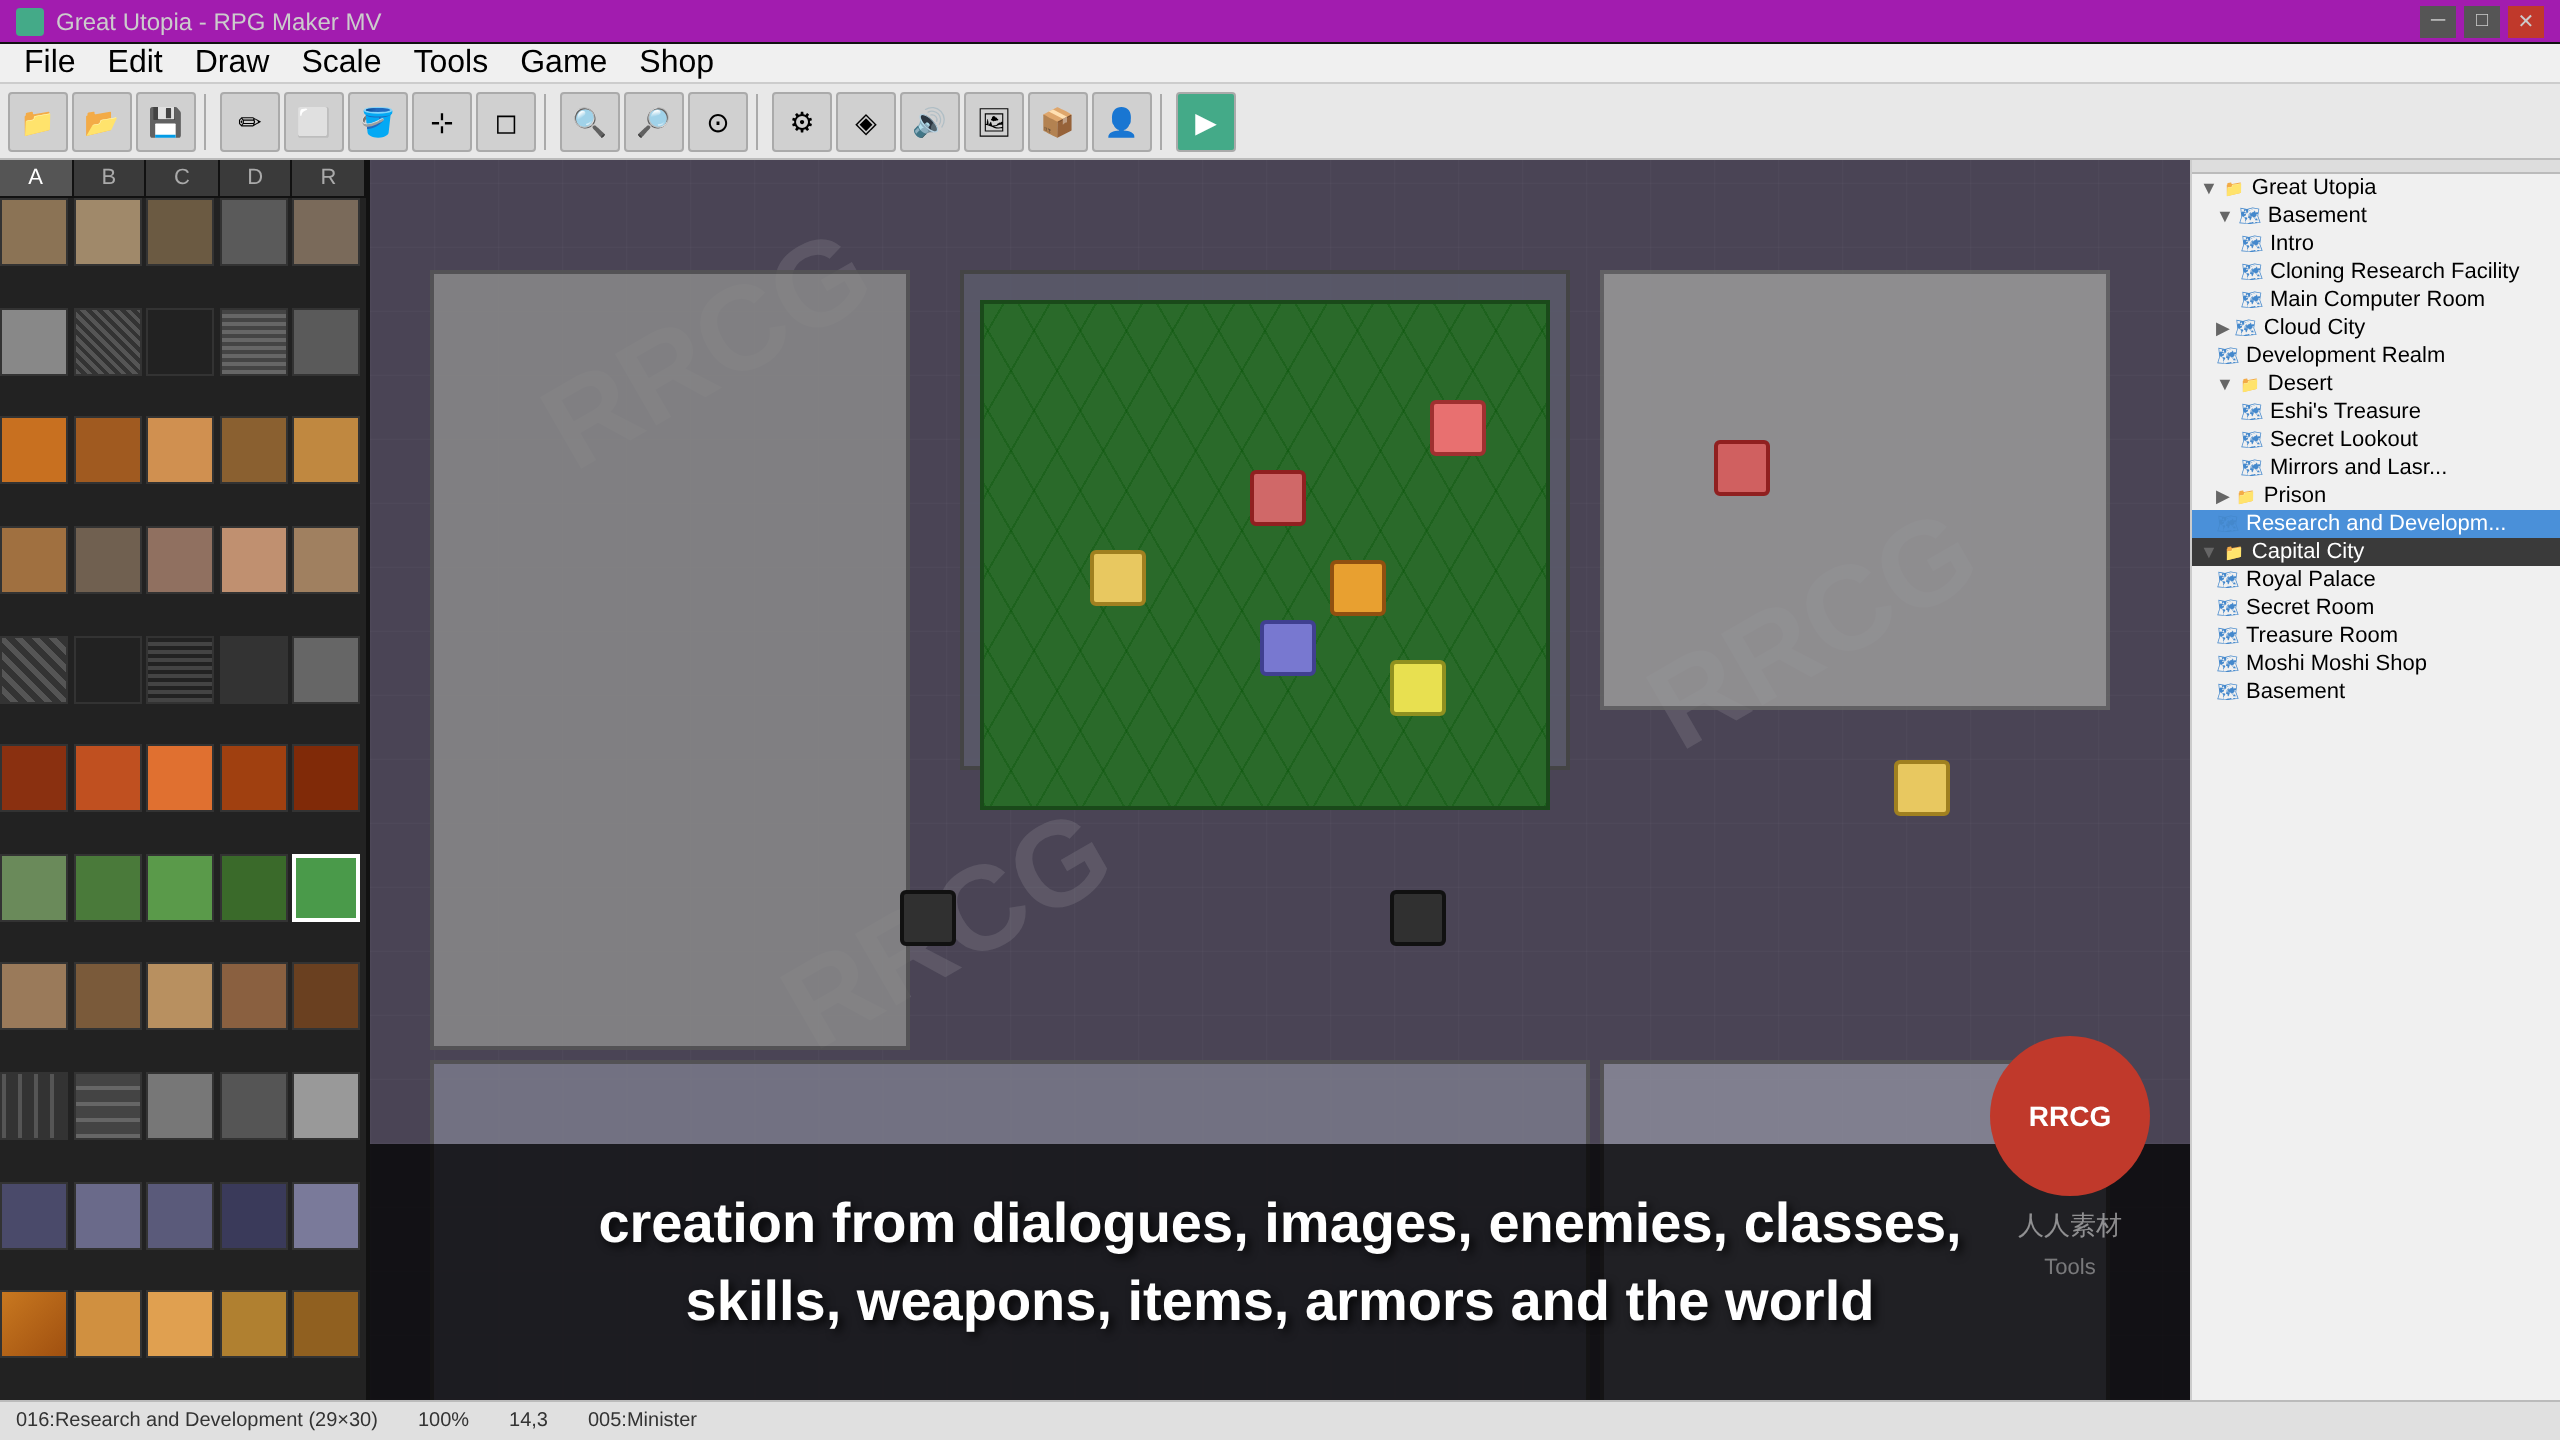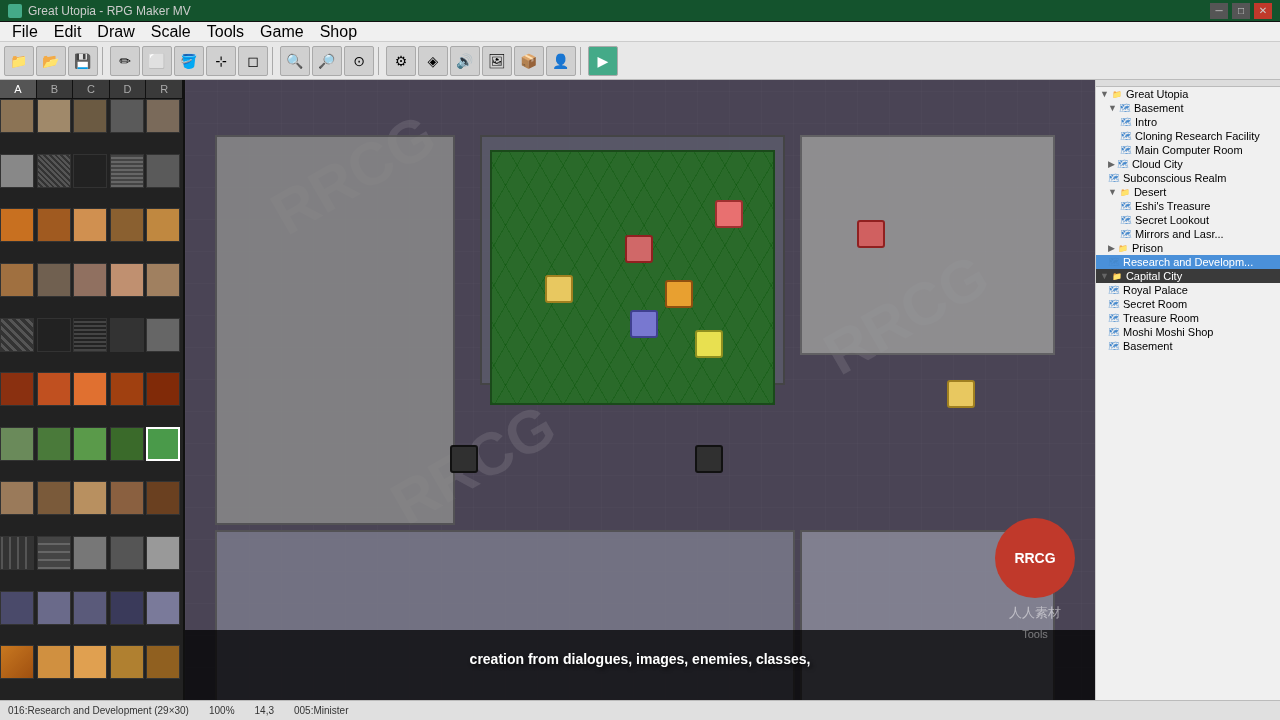--- a/index.html
+++ b/index.html
@@ -8,21 +8,21 @@
       height: 720px;
       overflow: hidden;
       font-family: 'Segoe UI', Tahoma, sans-serif;
       background: #1a1a1a;
       user-select: none;
     }
 
     
     #titlebar {
       height: 22px;
-      background: #14532d;
+      background: #a21caf;
       display: flex;
       align-items: center;
       justify-content: space-between;
       padding: 0 8px;
       border-bottom: 1px solid #111;
     }
     #titlebar-left {
       display: flex;
       align-items: center;
       gap: 6px;
@@ -190,21 +190,21 @@
     }
     #subtitle-chinese {
       font-size: 36px;
       color: #fff;
       font-weight: bold;
       text-shadow: 2px 2px 4px rgba(0,0,0,0.8);
       margin-bottom: 8px;
       letter-spacing: 2px;
     }
     #subtitle-english {
-      font-size: 14px;
+      font-size: 28px;
       color: #fff;
       font-weight: bold;
       text-shadow: 2px 2px 4px rgba(0,0,0,0.8);
       line-height: 1.4;
     }
 
     
     .watermark {
       position: absolute;
       color: rgba(200,200,200,0.15);
@@ -459,20 +459,21 @@
 
     <div style="position:absolute;left:265px;top:365px;width:28px;height:28px;background:#303030;border:2px solid #111;border-radius:3px"></div>
     <div style="position:absolute;left:510px;top:365px;width:28px;height:28px;background:#303030;border:2px solid #111;border-radius:3px"></div>
 
     <div style="position:absolute;right:210px;top:140px;width:28px;height:28px;background:#d06060;border:2px solid #902020;border-radius:3px"></div>
     <div style="position:absolute;right:120px;top:300px;width:28px;height:28px;background:#e8c860;border:2px solid #a08020;border-radius:3px"></div>
 
     <div id="subtitle-overlay">
       <div id="subtitle-english">
         <span>creation from dialogues, images, enemies, classes,</span><br>
+        <span>skills, weapons, items, armors and the world</span>
       </div>
     </div>
 
     <div id="logo-area">
       <div id="rrcg-logo">
         <span style="font-size:14px;font-weight:bold">RRCG</span>
       </div>
       <div id="logo-text">人人素材</div>
       <div id="udemy-text">Tools</div>
     </div>
@@ -504,21 +505,21 @@
       <span class="tree-icon map-icon">🗺</span>
       <span>Main Computer Room</span>
     </div>
     <div class="scene-tree-item tree-indent-1">
       <span class="expand-arrow">▶</span>
       <span class="tree-icon map-icon">🗺</span>
       <span>Cloud City</span>
     </div>
     <div class="scene-tree-item tree-indent-1">
       <span class="tree-icon map-icon">🗺</span>
-      <span>Subconscious Realm</span>
+      <span>Development Realm</span>
     </div>
     <div class="scene-tree-item tree-indent-1">
       <span class="expand-arrow">▼</span>
       <span class="tree-icon folder-icon">📁</span>
       <span>Desert</span>
     </div>
     <div class="scene-tree-item tree-indent-2">
       <span class="tree-icon map-icon">🗺</span>
       <span>Eshi's Treasure</span>
     </div>

